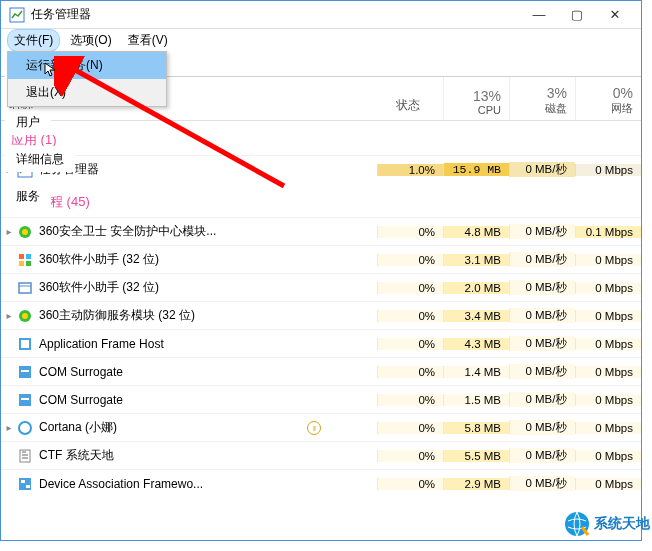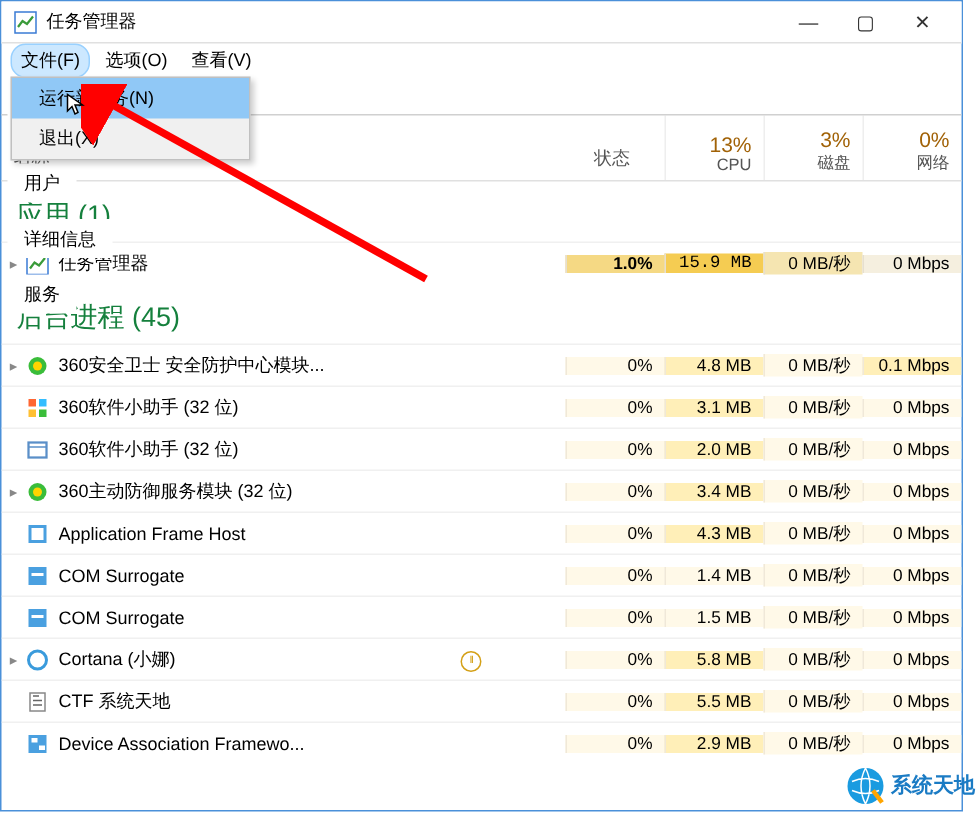--- a/index.html
+++ b/index.html
@@ -16,33 +16,33 @@
   .dropdown { position: absolute; top: 50px; left: 6px; width: 160px; background: #f0f0f0; border: 1px solid #c0c0c0; box-shadow: 2px 2px 4px rgba(0,0,0,.2); z-index: 10; }
   .dropdown-item { padding: 5px 18px; font-size: 12px; cursor: pointer; }
   .dropdown-item.hover { background: #90c8f6; }
   .tabs { height: 26px; display: flex; align-items: flex-start; padding: 0 4px; gap: 11px; border-bottom: 1px solid #d0d0d0; font-size: 12px; position: relative; flex-direction: column; }
   .tab { padding: 4px 10px; border: 1px solid transparent; border-bottom: none; cursor: pointer; background: #fff; position: relative; top: 1px; }
   .tab.spacer { width: 168px; }
   .columns-header { display: flex; height: 44px; border-bottom: 1px solid #e0e0e0; }
   .col-name { flex: 1; display: flex; align-items: flex-end; padding: 0 8px 6px; color: #555; font-size: 12px; }
   .col-status { width: 70px; display: flex; align-items: flex-end; justify-content: center; padding-bottom: 6px; color: #555; font-size: 12px; }
   .col-metric { width: 66px; display: flex; flex-direction: column; align-items: flex-end; justify-content: flex-end; padding: 4px 8px 4px 0; border-left: 1px solid #eee; }
-  .col-metric .pct { font-size: 14px; color: #a16207; }
+  .col-metric .pct { font-size: 14px; color: #737373; }
   .col-metric .lbl { font-size: 11px; color: #555; }
   .process-list { overflow: hidden; }
-  .group-header { padding: 10px 10px 6px; color: #15803d; font-size: 18px; }
+  .group-header { padding: 10px 10px 6px; color: #ec4899; font-size: 13px; }
   .row { display: flex; height: 28px; align-items: center; border-top: 1px solid #f0f0f0; }
   .row .expand { width: 16px; text-align: center; color: #888; font-size: 10px; }
   .row .icon { width: 16px; height: 16px; margin-right: 6px; flex-shrink: 0; }
   .row .name { flex: 1; padding-right: 4px; white-space: nowrap; overflow: hidden; text-overflow: ellipsis; font-size: 12px; }
   .row .status { width: 70px; }
   .row .cell { width: 66px; text-align: right; padding-right: 8px; font-size: 11.5px; border-left: 1px solid #f0e8d8; }
   .heat-0 { background: #fff9e8; }
   .heat-1 { background: #ffefb8; }
-  .heat-2 { background: #ffe289; font-weight: bold; }
+  .heat-2 { background: #ffe289; }
   .heat-3 { background: #ffd455; font-family: Liberation Mono, monospace; }
   .row.selected .cell { filter: brightness(.96); }
   .arrow-annot { position: absolute; top: 56px; left: 54px; z-index: 20; pointer-events: none; }
   .cursor-annot { position: absolute; top: 62px; left: 44px; z-index: 21; pointer-events: none; }
   .watermark { position: absolute; right: 2px; bottom: 14px; display: flex; align-items: center; gap: 4px; font-size: 14px; font-weight: bold; color: #1a7bc4; z-index: 30; }
   .pause-indicator { width: 14px; height: 14px; border: 1.5px solid #d4a017; border-radius: 50%; display: inline-flex; align-items: center; justify-content: center; margin-right: 4px; }
   .pause-indicator::before { content: "II"; font-size: 7px; color: #d4a017; letter-spacing: -1px; }
 </style>
 </head>
 <body>

